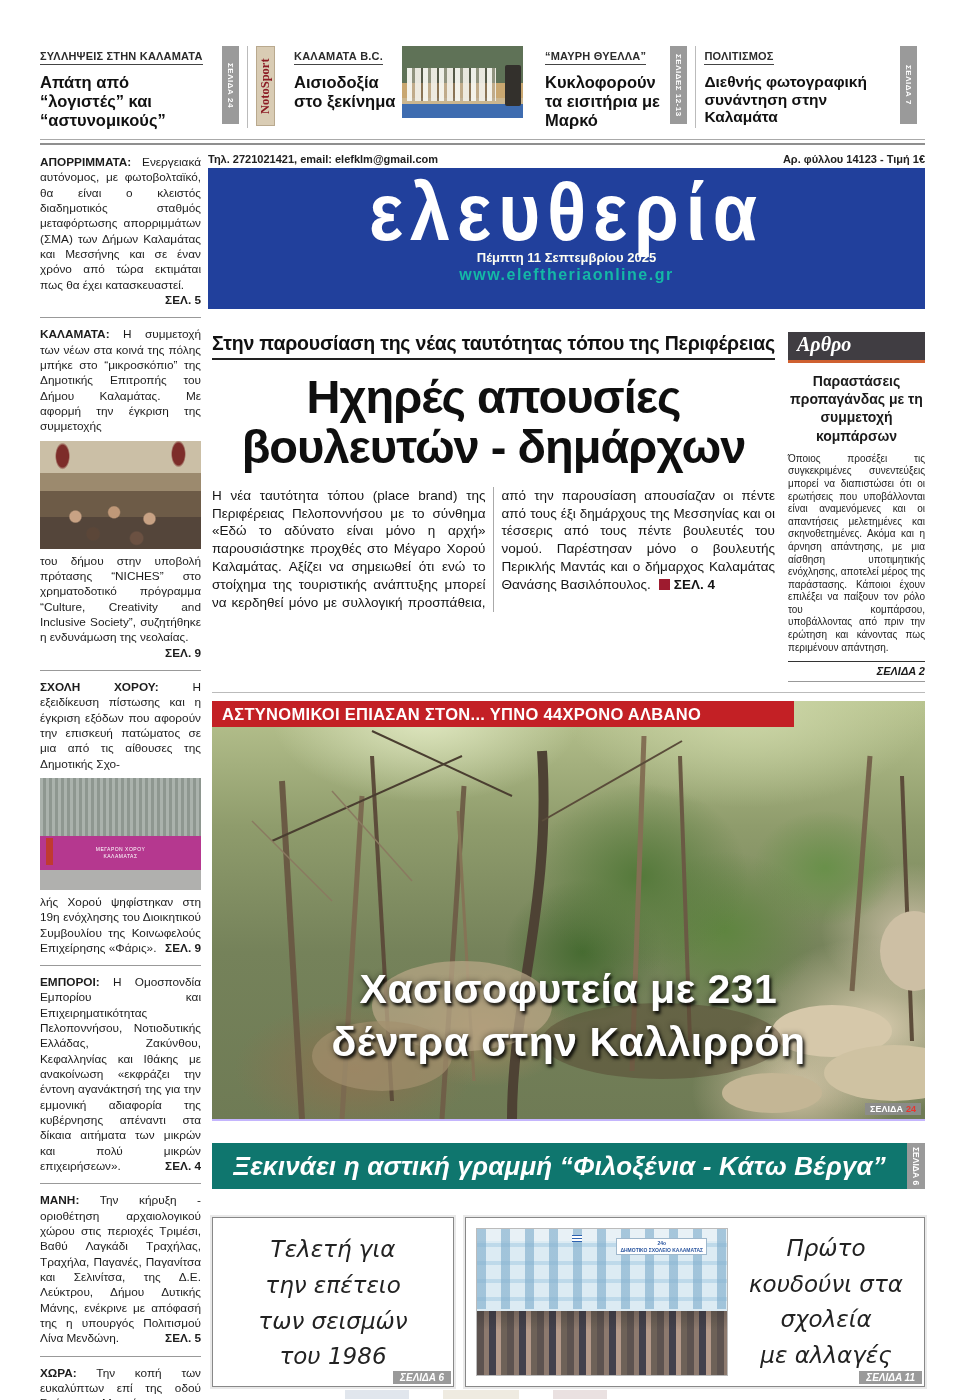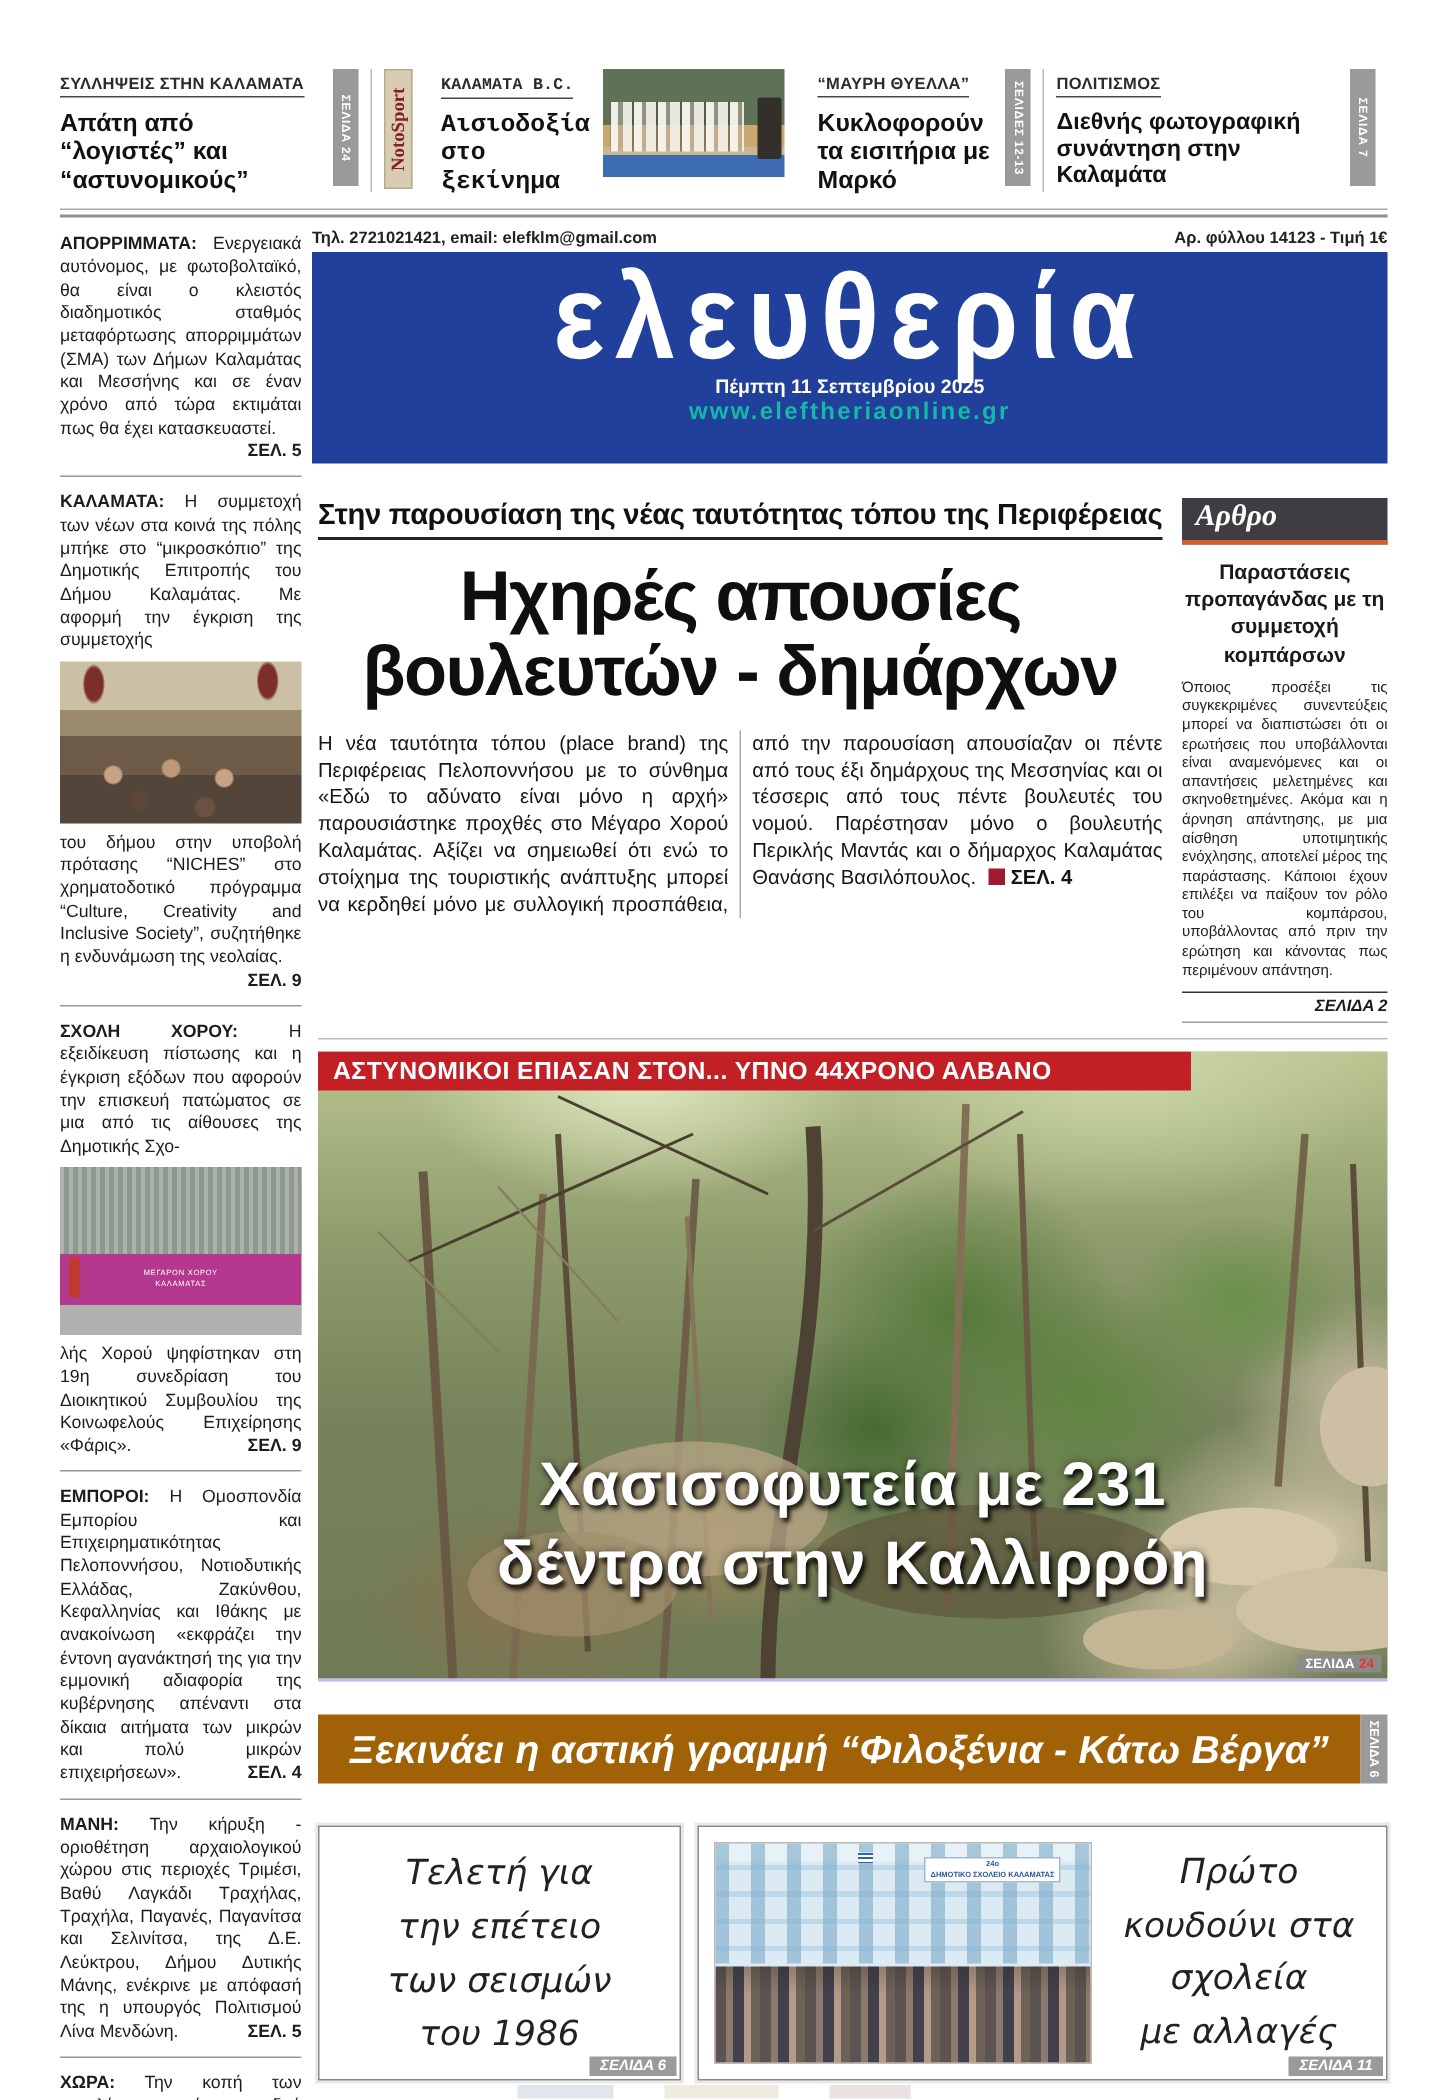--- a/index.html
+++ b/index.html
@@ -101,21 +101,21 @@
   .banner{position:absolute;top:0;left:0;width:572px;height:26px;background:#c32025;color:#fff;
           font-weight:bold;font-size:16.5px;line-height:26px;padding-left:10px;letter-spacing:.3px;z-index:3;}
   .overlaytitle{position:absolute;left:0;right:0;top:262px;z-index:2;text-align:center;color:#fff;
           font-weight:bold;font-size:41px;line-height:1.28;letter-spacing:.5px;
           text-shadow:2px 3px 3px rgba(0,0,0,.8),0 0 6px rgba(0,0,0,.45);}
   .phototag{position:absolute;right:4px;bottom:4px;z-index:3;background:rgba(140,140,140,.92);
             color:#fff;font-size:9px;font-weight:bold;padding:1px 5px;}
   .phototag .num{color:#e8352f;margin-left:3px;}
   
   .bluebar{margin-top:22px;display:flex;height:46px;}
-  .bluebar .txt{flex:1;background:#a16207;color:#fff;font-weight:bold;font-style:italic;font-size:26px;
+  .bluebar .txt{flex:1;background:#0f766e;color:#fff;font-weight:bold;font-style:italic;font-size:26px;
                 display:flex;align-items:center;justify-content:center;letter-spacing:.2px;}
   .bluebar .tab{width:18px;background:#9a9a9a;color:#fff;font-size:8.5px;font-weight:bold;
                 writing-mode:vertical-rl;display:flex;align-items:center;justify-content:center;}
   
   .bottomrow{margin-top:28px;display:flex;gap:11px;height:170px;}
   .bbox{border:1px solid #888;box-shadow:0 0 0 2px #e9e9e9;position:relative;background:#fff;}
   .bbox-left{width:240px;}
   .bbox-right{flex:1;display:flex;align-items:center;}
   .boxtext{font-style:italic;font-size:23px;line-height:1.55;text-align:center;
            font-family:"DejaVu Sans",sans-serif;color:#222;}
@@ -146,21 +146,21 @@
 <body>
 
 <div class="topbar">
   <div class="teaser" style="width:180px;">
     <div class="kick">ΣΥΛΛΗΨΕΙΣ ΣΤΗΝ ΚΑΛΑΜΑΤΑ</div>
     <div class="ttl">Απάτη από “λογιστές” και “αστυνομικούς”</div>
   </div>
   <div class="vtag" style="margin-left:6px;">ΣΕΛΙΔΑ 24</div>
   <div class="vsep" style="margin:0 8px;"></div>
   <div class="notosport">NotoSport</div>
-  <div class="teaser" style="width:106px;margin-left:19px;font-family:Liberation Mono, monospace;">
+  <div class="teaser" style="width:106px;margin-left:19px;">
     <div class="kick">ΚΑΛΑΜΑΤΑ B.C.</div>
     <div class="ttl">Αισιοδοξία στο ξεκίνημα</div>
   </div>
   <div class="bphoto" style="margin-left:4px;">
     <div class="players"></div>
     <div class="priest"></div>
   </div>
   <div class="teaser" style="width:122px;margin-left:22px;">
     <div class="kick">“ΜΑΥΡΗ ΘΥΕΛΛΑ”</div>
     <div class="ttl">Κυκλοφορούν τα εισιτήρια με Μαρκό</div>
@@ -211,21 +211,21 @@
   </p>
   <div class="railphoto ph-megaron">
     <div class="megaband">
       <div>ΜΕΓΑΡΟΝ ΧΟΡΟΥ</div>
       <div>ΚΑΛΑΜΑΤΑΣ</div>
     </div>
     <div class="megared"></div>
     <div class="megaroad"></div>
   </div>
   <p>
-    <span>λής Χορού ψηφίστηκαν στη 19η συνεδρίαση του Διοικητικού Συμβουλίου της Κοινωφελούς Επιχείρησης «Φάρις».</span>
+    <span>λής Χορού ψηφίστηκαν στη 19η ενόχλησης του Διοικητικού Συμβουλίου της Κοινωφελούς Επιχείρησης «Φάρις».</span>
     <span class="pg">ΣΕΛ. 9</span>
   </p>
     <div class="clear"></div>
   <hr class="raildiv">
   <p>
     <span class="lbl">ΕΜΠΟΡΟΙ:</span>
     <span>Η Ομοσπονδία Εμπορίου και Επιχειρηματικότητας Πελοποννήσου, Νοτιοδυτικής Ελλάδας, Ζακύνθου, Κεφαλληνίας και Ιθάκης με ανακοίνωση «εκφράζει την έντονη αγανάκτησή της για την εμμονική αδιαφορία της κυβέρνησης απέναντι στα δίκαια αιτήματα των μικρών και πολύ μικρών επιχειρήσεων».</span>
     <span class="pg">ΣΕΛ. 4</span>
   </p>
     <div class="clear"></div>

